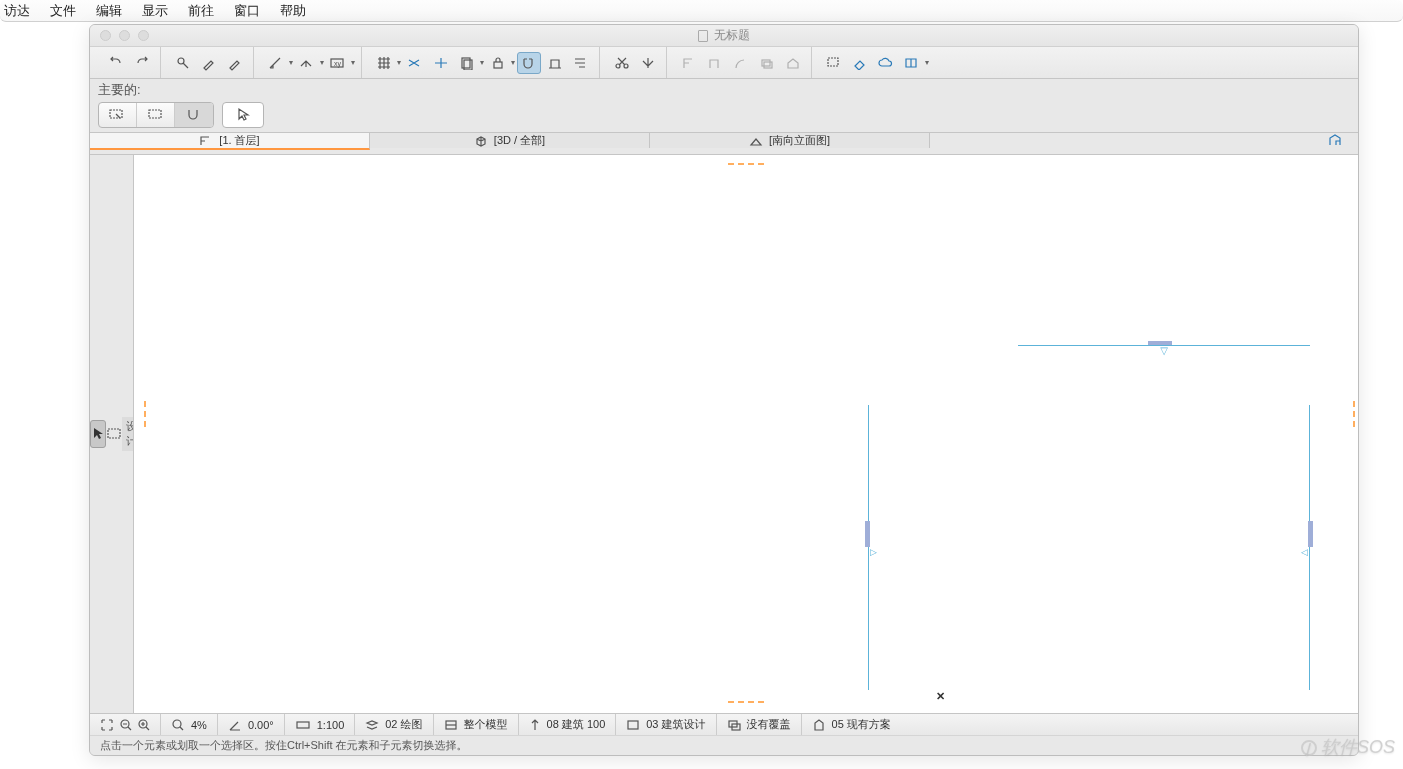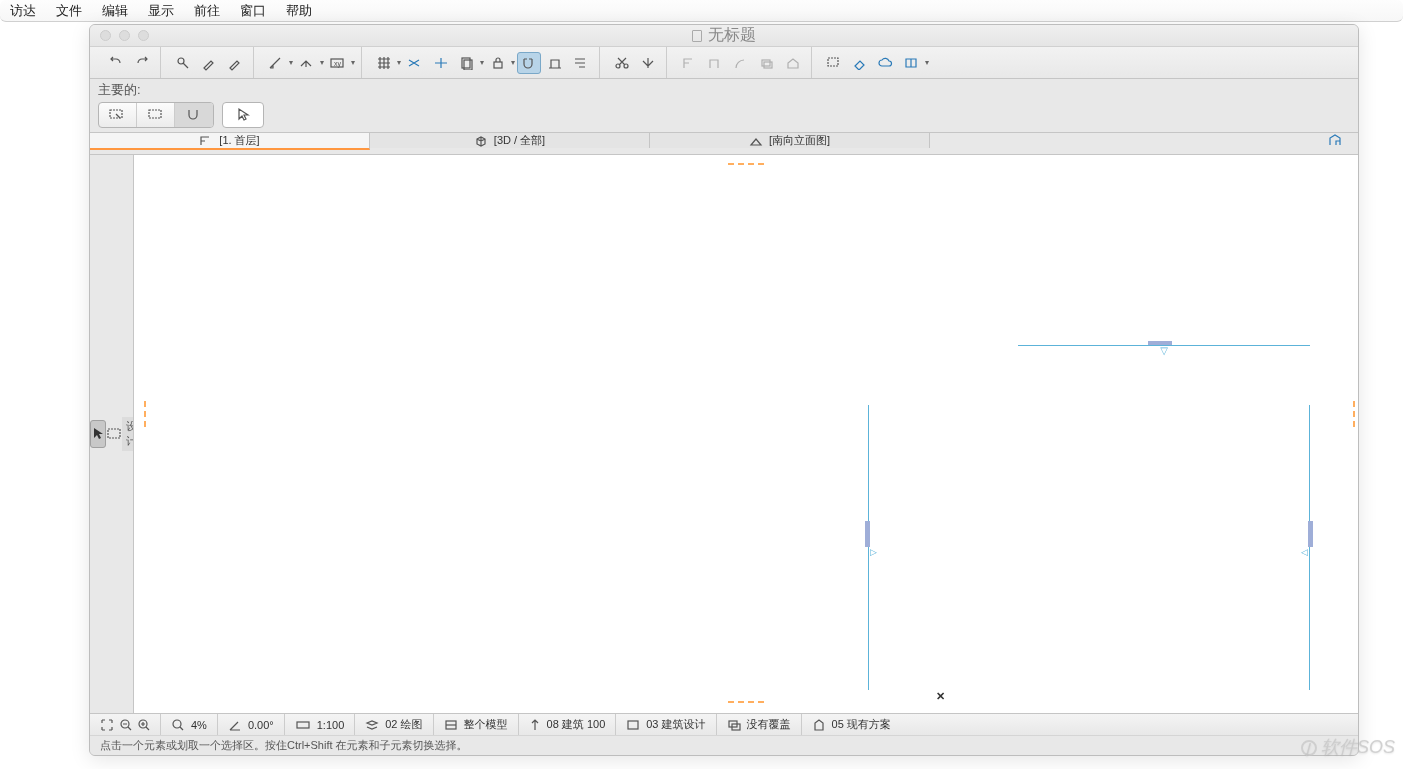--- a/index.html
+++ b/index.html
@@ -1,29 +1,29 @@
 <!DOCTYPE html>
 <html><head>
 <meta charset="utf-8">
 <style>
 * { margin: 0; padding: 0; box-sizing: border-box; font-family: "PingFang SC", "Microsoft YaHei", Arial, sans-serif; }
 body { background: #fff; width: 1403px; height: 769px; overflow: hidden; font-size: 12px; color: #333; }
 
 
-.menubar { height: 22px; background: linear-gradient(#fdfdfd,#f7f7f7); border-bottom: 1px solid #d0d0d0; display: flex; align-items: center; padding-left: 10px; gap: 20px; border-radius: 6px; }
+.menubar { height: 22px; background: linear-gradient(#fdfdfd,#f7f7f7); border-bottom: 1px solid #d0d0d0; display: flex; align-items: center; padding-left: 4px; gap: 20px; border-radius: 6px; }
 .menubar span { font-size: 13px; color: #222; cursor: default; }
 
 
 .app-window { position: absolute; left: 89px; top: 24px; width: 1270px; height: 732px; border: 1px solid #bdbdbd; border-radius: 6px; background: #e8e8e8; box-shadow: 0 4px 20px rgba(0,0,0,0.1); display: flex; flex-direction: column; overflow: hidden; }
 
 
 .titlebar { height: 22px; background: linear-gradient(#efefef,#e5e5e5); border-bottom: 1px solid #d0d0d0; display: flex; align-items: center; position: relative; }
 .traffic { display: flex; gap: 8px; padding-left: 10px; }
 .traffic div { width: 11px; height: 11px; border-radius: 50%; background: #ddd; border: 1px solid #ccc; }
-.title-center { position: absolute; left: 50%; transform: translateX(-50%); display: flex; align-items: center; gap: 6px; color: #888; font-size: 16px; }
+.title-center { position: absolute; left: 50%; transform: translateX(-50%); display: flex; align-items: center; gap: 6px; color: #888; font-size: 12px; }
 .doc-icon { width: 10px; height: 12px; border: 1px solid #aaa; border-radius: 1px; position: relative; }
 
 
 .toolbar { height: 32px; background: linear-gradient(#f2f2f2,#e8e8e8); border-bottom: 1px solid #c5c5c5; display: flex; align-items: center; padding: 0 8px; gap: 4px; }
 .tb-group { display: flex; align-items: center; gap: 2px; padding: 0 6px; border-right: 1px solid #ccc; height: 100%; }
 .tb-group:last-child { border-right: none; }
 .tb-btn { width: 24px; height: 22px; display: flex; align-items: center; justify-content: center; border-radius: 3px; cursor: pointer; }
 .tb-btn.active { background: #b8d4e8; border: 1px solid #7aa8c8; }
 .tb-dd { display: flex; align-items: center; }
 .chev { font-size: 8px; color: #666; margin-left: 1px; }

